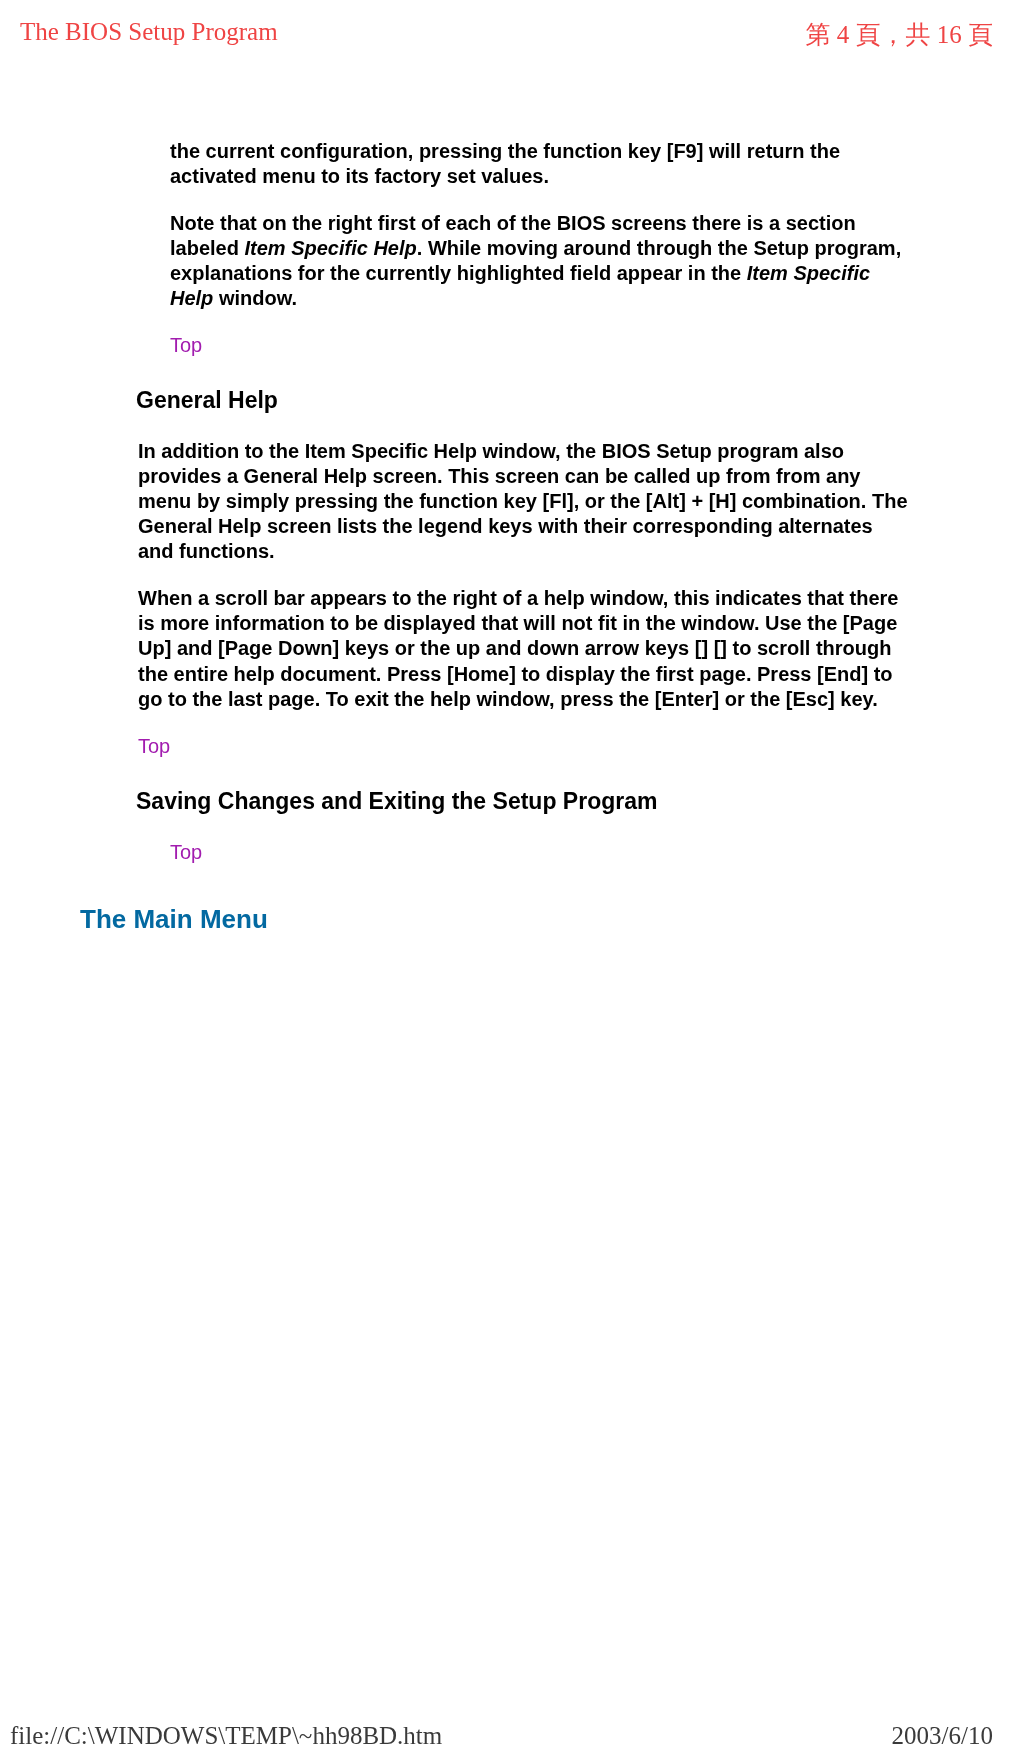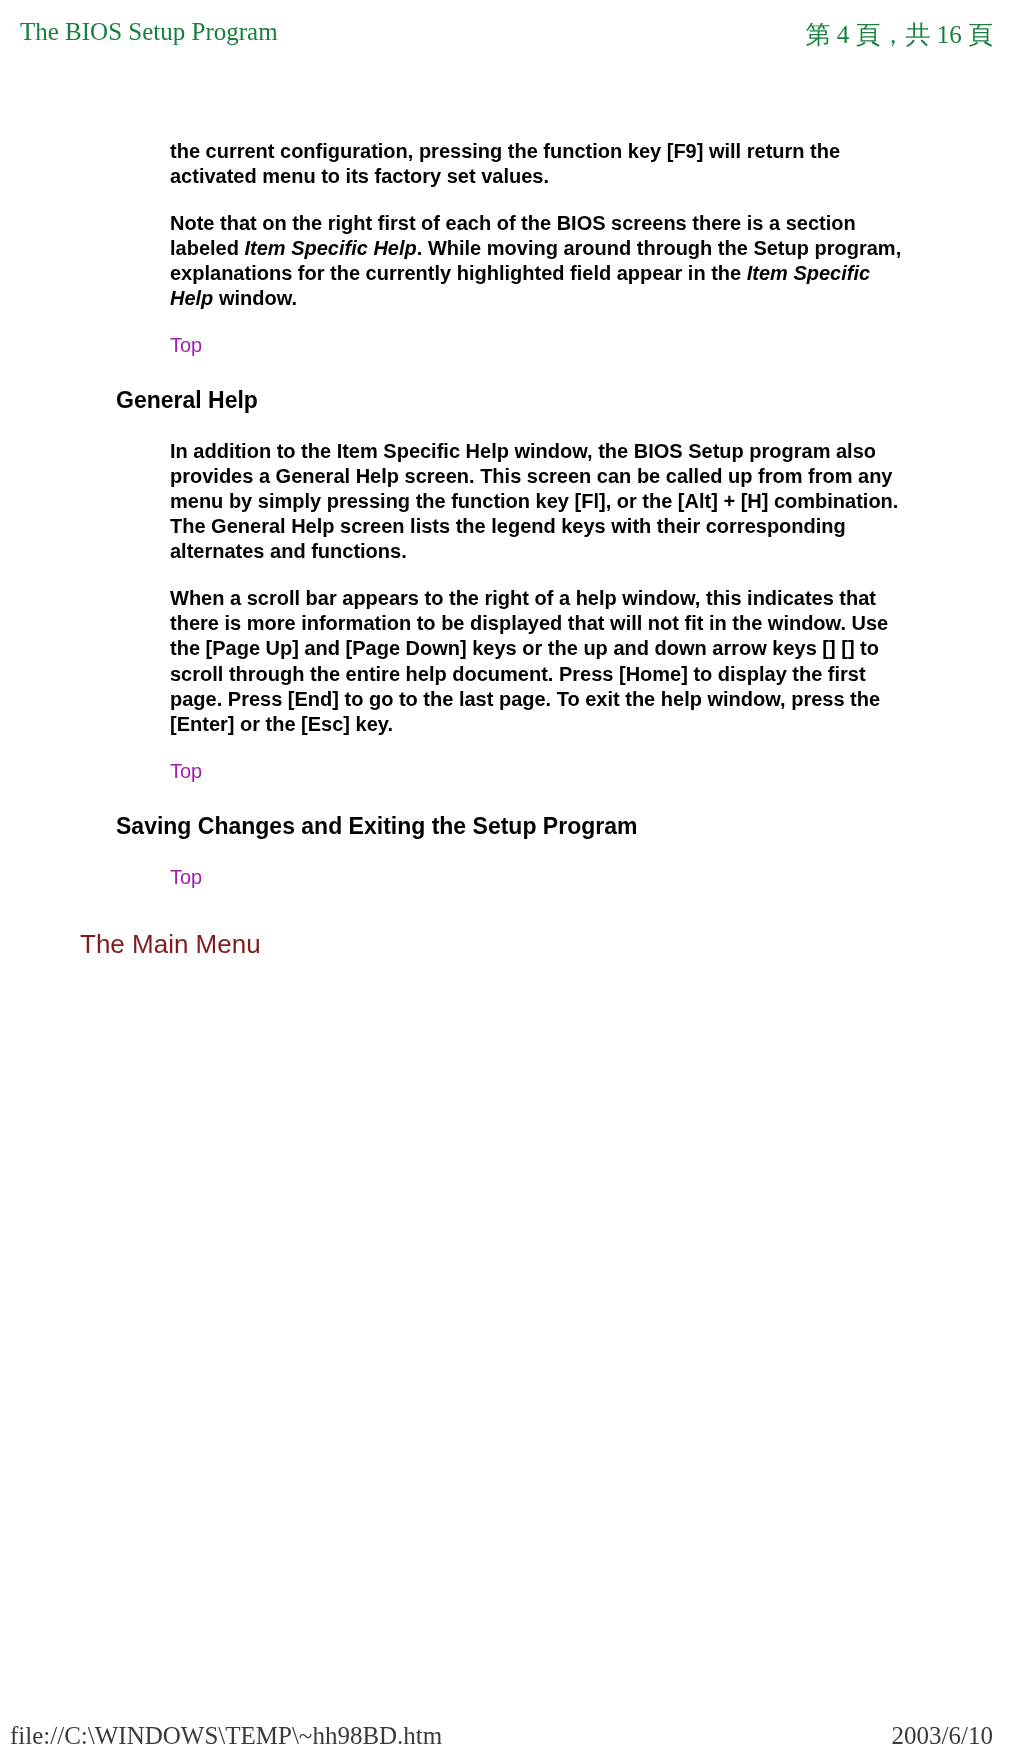--- a/index.html
+++ b/index.html
@@ -14,21 +14,21 @@
       height: 1754px;
       position: relative;
       overflow: hidden;
     }
     .header {
       display: flex;
       justify-content: space-between;
       padding: 18px 20px 8px 20px;
       font-family: "Times New Roman", serif;
       font-size: 25px;
-      color: #15803d;
+      color: #ef4444;
     }
     .content {
       padding: 0 100px 0 100px;
       font-size: 20px;
       line-height: 1.25;
       color: #000;
     }
     .body-block {
       margin-left: 70px;
       margin-top: 80px;
@@ -41,27 +41,27 @@
       font-style: italic;
     }
     .top-link {
       color: #a21caf;
       display: inline-block;
       margin-bottom: 28px;
     }
     .section-heading {
       font-weight: bold;
       font-size: 23px;
-      margin-left: 16px;
+      margin-left: 36px;
       margin-bottom: 24px;
     }
     .main-heading {
-      font-weight: normal;
+      font-weight: bold;
       font-size: 26px;
-      color: #7f1d1d;
+      color: #0369a1;
       margin-left: -20px;
       margin-top: 10px;
       margin-bottom: 26px;
     }
     .main-para {
       margin-left: 10px;
       margin-bottom: 22px;
     }
     .arrow-icon {
       display: inline-block;
@@ -97,21 +97,21 @@
 
     <div class="para">
       <span>Note that on the right first of each of the BIOS screens there is a section labeled </span><span class="italic">Item Specific Help</span><span>. While moving around through the Setup program, explanations for the currently highlighted field appear in the </span><span class="italic">Item Specific Help</span><span> window.</span>
     </div>
 
     <a class="top-link">Top</a>
   </div>
 
   <div class="section-heading">General Help</div>
 
-  <div style="margin-left:70px;">
+  <div style="margin-left:38px;">
     <div class="para">In addition to the Item Specific Help window, the BIOS Setup program also provides a General Help screen. This screen can be called up from from any menu by simply pressing the function key [Fl], or the [Alt] + [H] combination. The General Help screen lists the legend keys with their corresponding alternates and functions.</div>
 
     <div class="para">
       <span>When a scroll bar appears to the right of a help window, this indicates that there is more information to be displayed that will not fit in the window. Use the [Page Up] and [Page Down] keys or the up and down arrow keys [</span><span class="arrow-icon"><svg viewBox="0 0 10 10">
             <polygon points="5,1 9,9 1,9" fill="#000"></polygon>
           </svg></span><span>] [</span><span class="arrow-icon"><svg viewBox="0 0 10 10">
             <polygon points="1,1 9,1 5,9" fill="#000"></polygon>
           </svg></span><span>] to scroll through the entire help document. Press [Home] to display the first page. Press [End] to go to the last page. To exit the help window, press the [Enter] or the [Esc] key.</span>
     </div>
 

